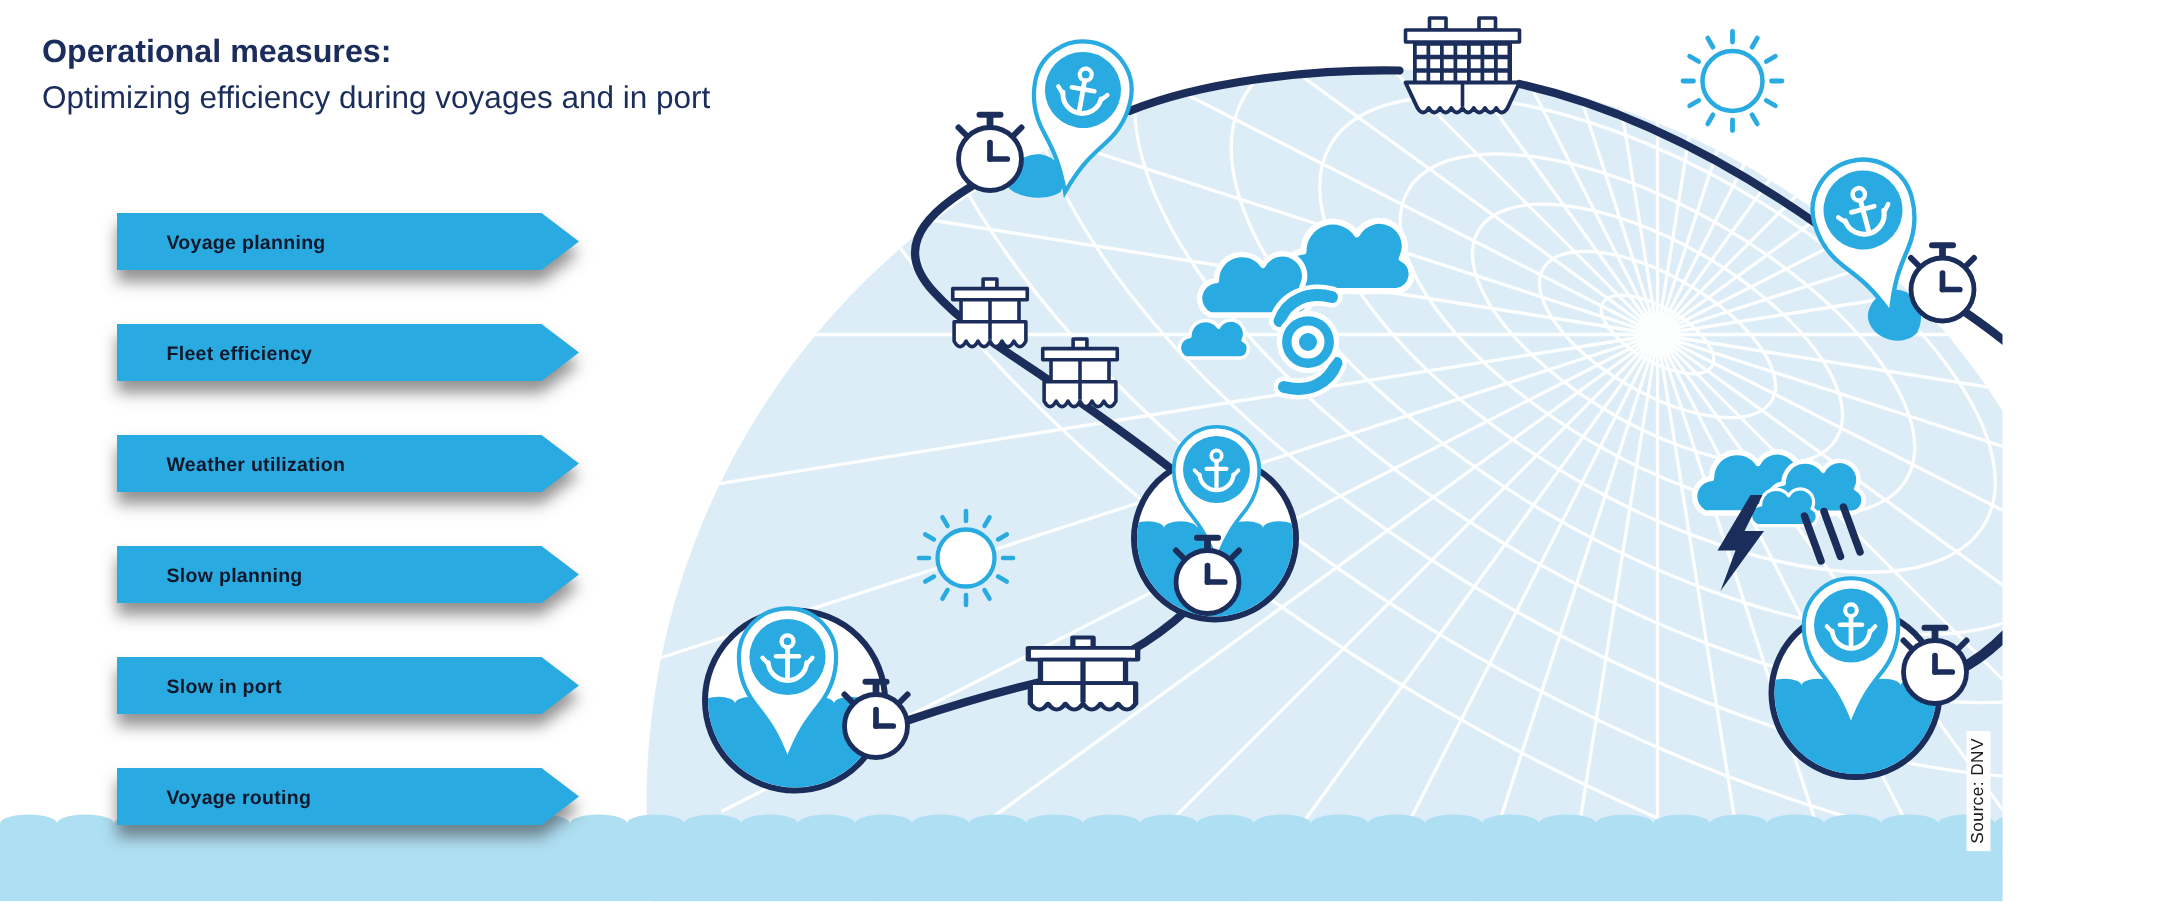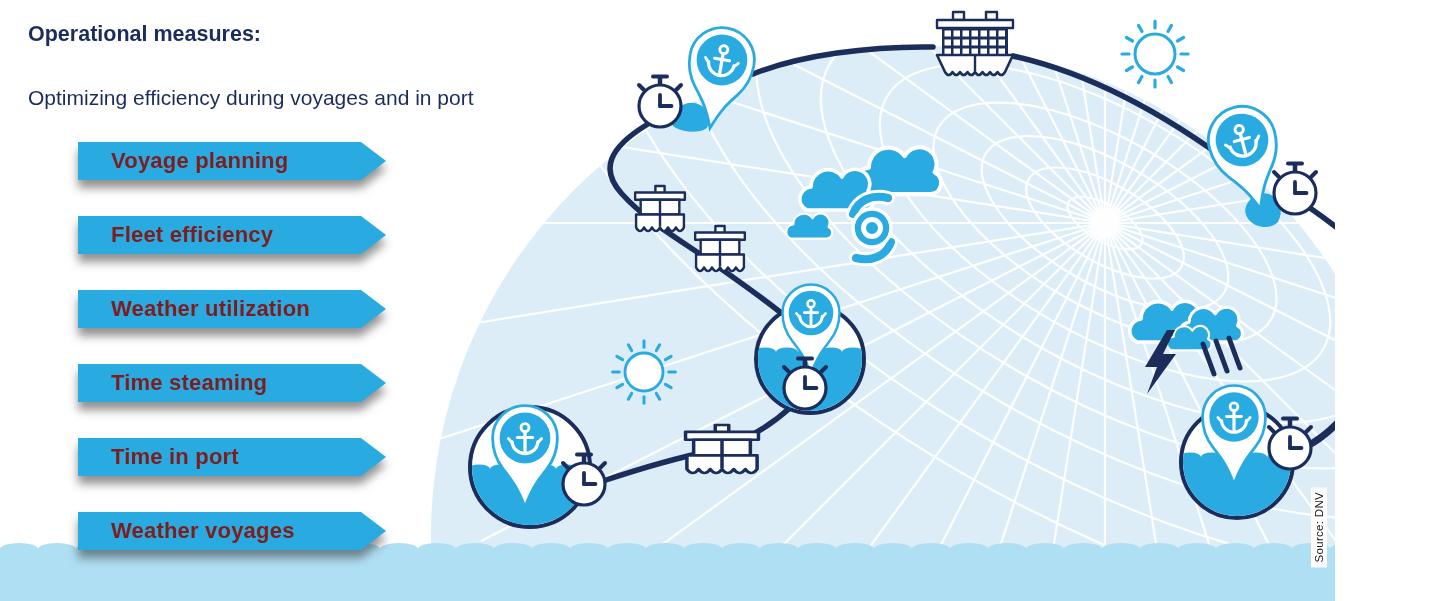--- a/index.html
+++ b/index.html
@@ -2,27 +2,27 @@
 <html><head>
 <meta charset="utf-8">
 <style>
   html,body{margin:0;padding:0;background:#fff;}
   .stage{position:relative;width:1335px;height:601px;overflow:hidden;background:#fff;
          font-family:"Liberation Sans",sans-serif;}
   .illu{position:absolute;inset:0;z-index:1;}
   .left-panel{position:absolute;inset:0;z-index:2;pointer-events:none;}
   .title-block{position:absolute;left:28px;top:18px;color:#1b2d5b;}
   .title{font-size:21.5px;font-weight:700;line-height:1.55;}
-  .subtitle{font-size:21px;font-weight:400;line-height:1.45;margin-top:32px;}
+  .subtitle{font-size:21px;font-weight:400;line-height:1.45;}
   .arrow-wrap{position:absolute;left:78px;width:308px;height:38px;
               filter:drop-shadow(0 8px 5px rgba(35,35,35,.5));}
   .arrow{width:100%;height:100%;background:#29abe2;
          clip-path:polygon(0 0,283px 0,308px 50%,283px 100%,0 100%);
          display:flex;align-items:center;padding-left:33px;box-sizing:border-box;}
-  .arrow span{color:#7f1d1d;font-weight:700;font-size:22px;letter-spacing:.2px;}
+  .arrow span{color:#0f172a;font-weight:700;font-size:13px;letter-spacing:.2px;}
   .source-label{position:absolute;right:8px;bottom:34px;z-index:3;background:#fff;
                 writing-mode:vertical-rl;transform:rotate(180deg);
                 font-size:11.5px;color:#1a1a1a;padding:5px 2px;letter-spacing:.3px;}
 </style>
 </head>
 <body>
 
 <div class="stage">
 
   <svg class="illu" width="1441" height="601" viewBox="0 0 1441 601">
@@ -242,29 +242,29 @@
           <span>Fleet efficiency</span>
         </div>
     </div>
     <div class="arrow-wrap" style="top:290px">
       <div class="arrow">
           <span>Weather utilization</span>
         </div>
     </div>
     <div class="arrow-wrap" style="top:364px">
       <div class="arrow">
-          <span>Time steaming</span>
+          <span>Slow planning</span>
         </div>
     </div>
     <div class="arrow-wrap" style="top:438px">
       <div class="arrow">
-          <span>Time in port</span>
+          <span>Slow in port</span>
         </div>
     </div>
     <div class="arrow-wrap" style="top:512px">
       <div class="arrow">
-          <span>Weather voyages</span>
+          <span>Voyage routing</span>
         </div>
     </div>
   </div>
 
   <div class="source-label">Source: DNV</div>
 </div>
 
 </body></html>

